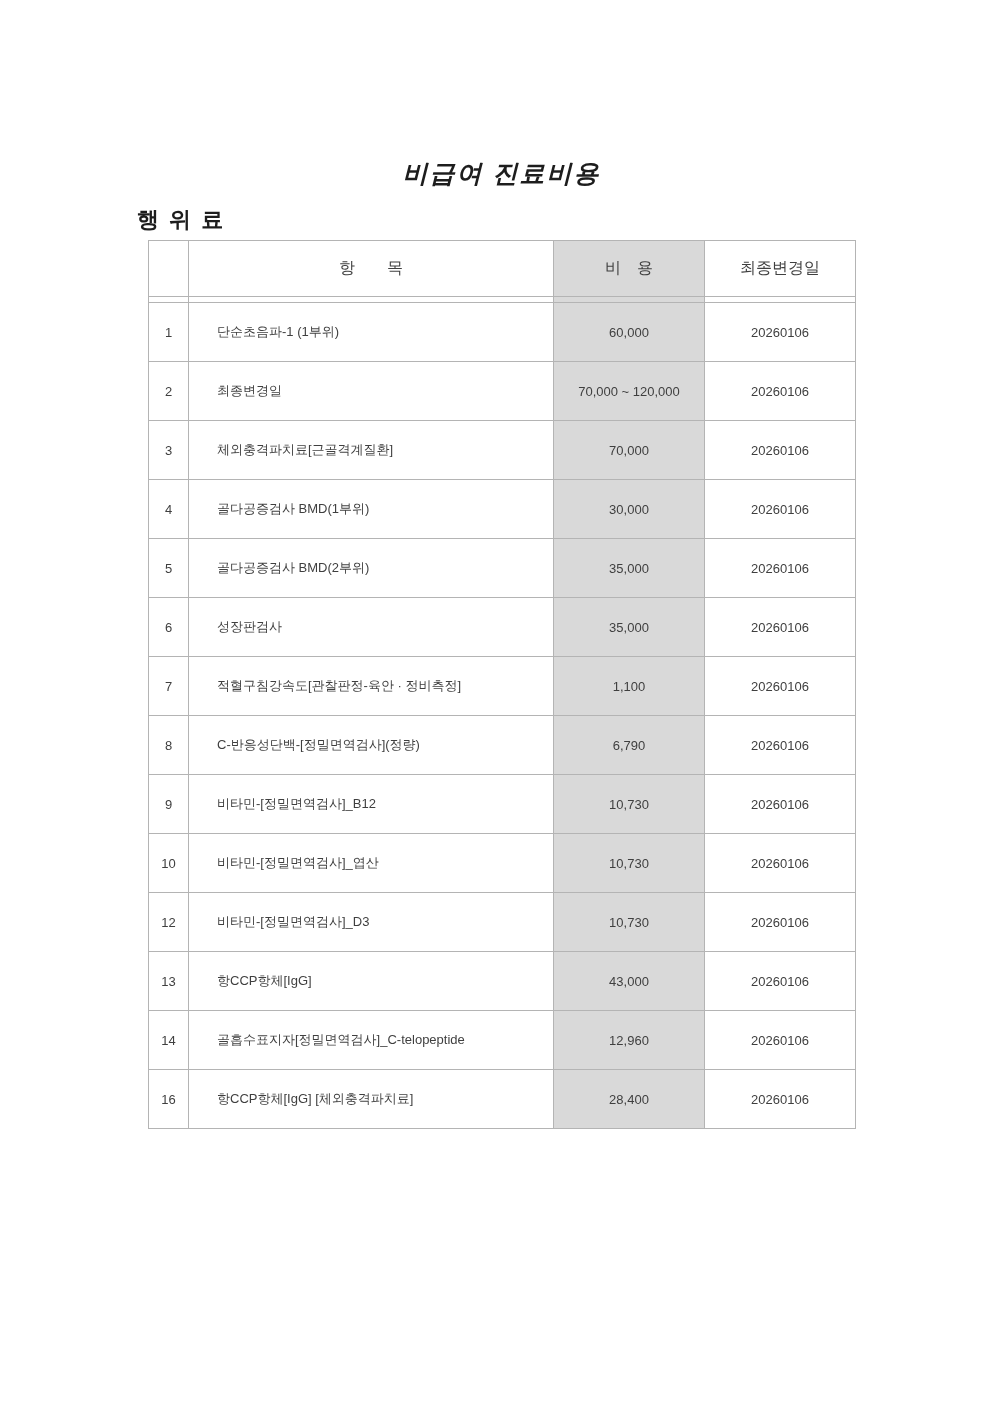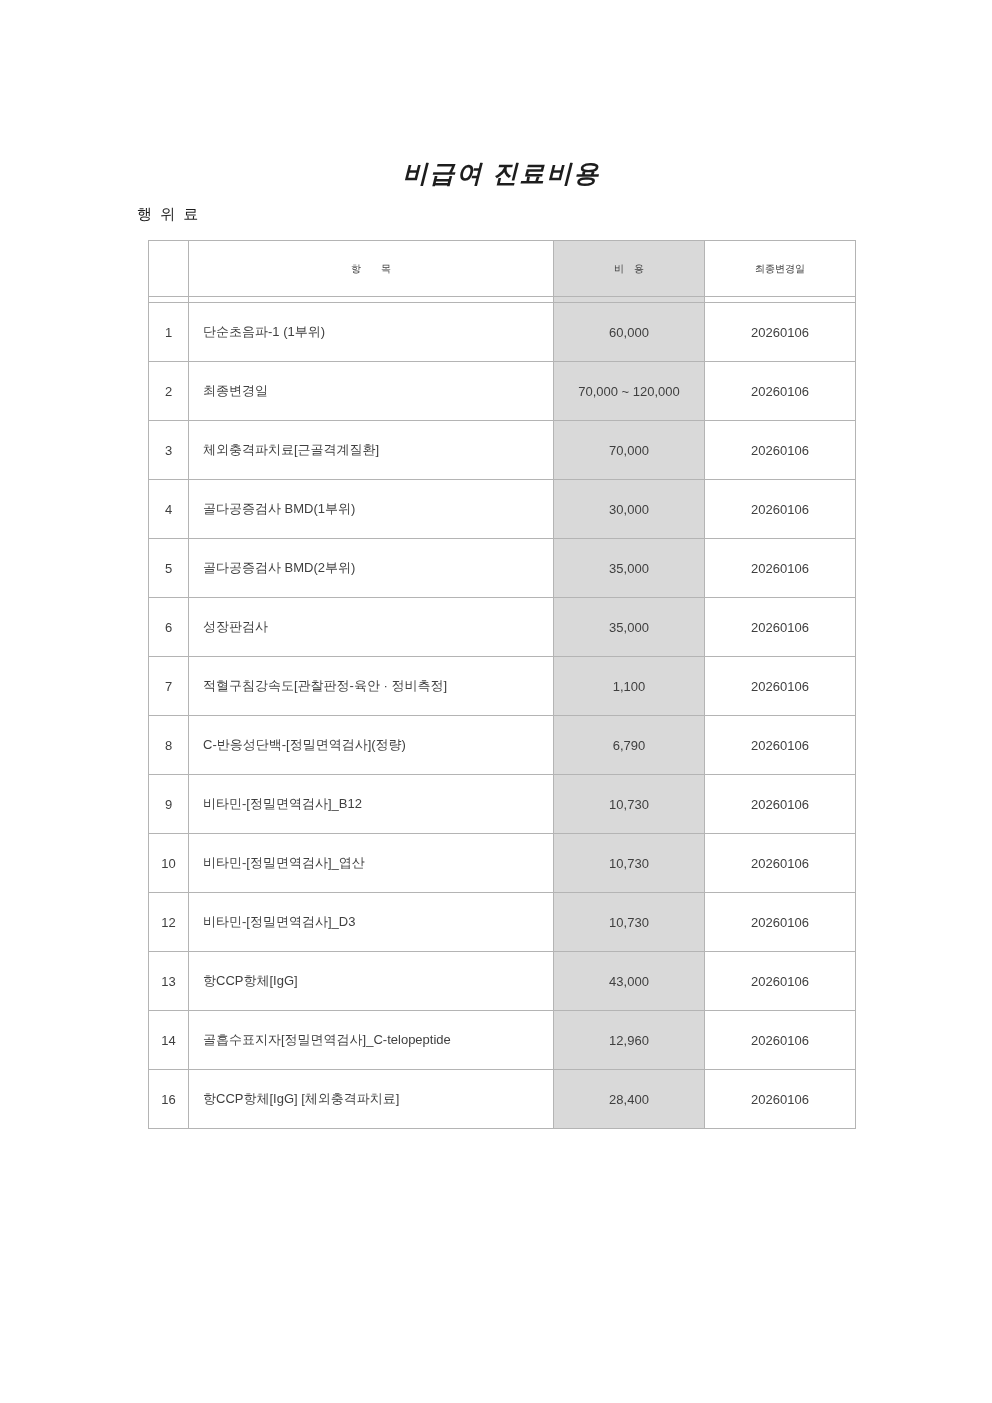--- a/index.html
+++ b/index.html
@@ -24,22 +24,22 @@
     font-weight: bold;
     letter-spacing: 2px;
     color: #1d1d1d;
     white-space: pre;
     font-style: italic;
   }
   .section-label {
     position: absolute;
     top: 205px;
     left: 137px;
-    font-size: 15px;
-    font-weight: normal;
+    font-size: 22px;
+    font-weight: bold;
     letter-spacing: 2px;
     color: #1d1d1d;
     white-space: pre;
   }
   table.fee-table {
     position: absolute;
     top: 240px;
     left: 148px;
     width: 707px;
     border-collapse: collapse;
@@ -55,34 +55,34 @@
     border: 1px solid #b4b4b4;
     padding: 0;
     font-size: 13px;
     font-weight: normal;
     text-align: center;
     color: #3f3f3f;
     overflow: hidden;
   }
   .fee-table thead tr { height: 56px; }
   .fee-table th {
-    font-size: 10px;
+    font-size: 16px;
     white-space: pre;
     margin-left: 19px;
   }
   .fee-table tr.spacer-row { height: 6px; }
   .fee-table tr.spacer-row td { padding: 0; line-height: 0; }
   .fee-table tbody tr.data-row { height: 59px; }
 
   .fee-table .cost-col {
     background: #d9d9d9;
   }
   .fee-table td.item-col {
     text-align: left;
-    padding-left: 14px;
+    padding-left: 28px;
   }
 </style>
 </head>
 <body>
 
 <div class="doc-title">비급여 진료비용</div>
 
 <div class="section-label">행 위 료</div>
 
 <table class="fee-table">

